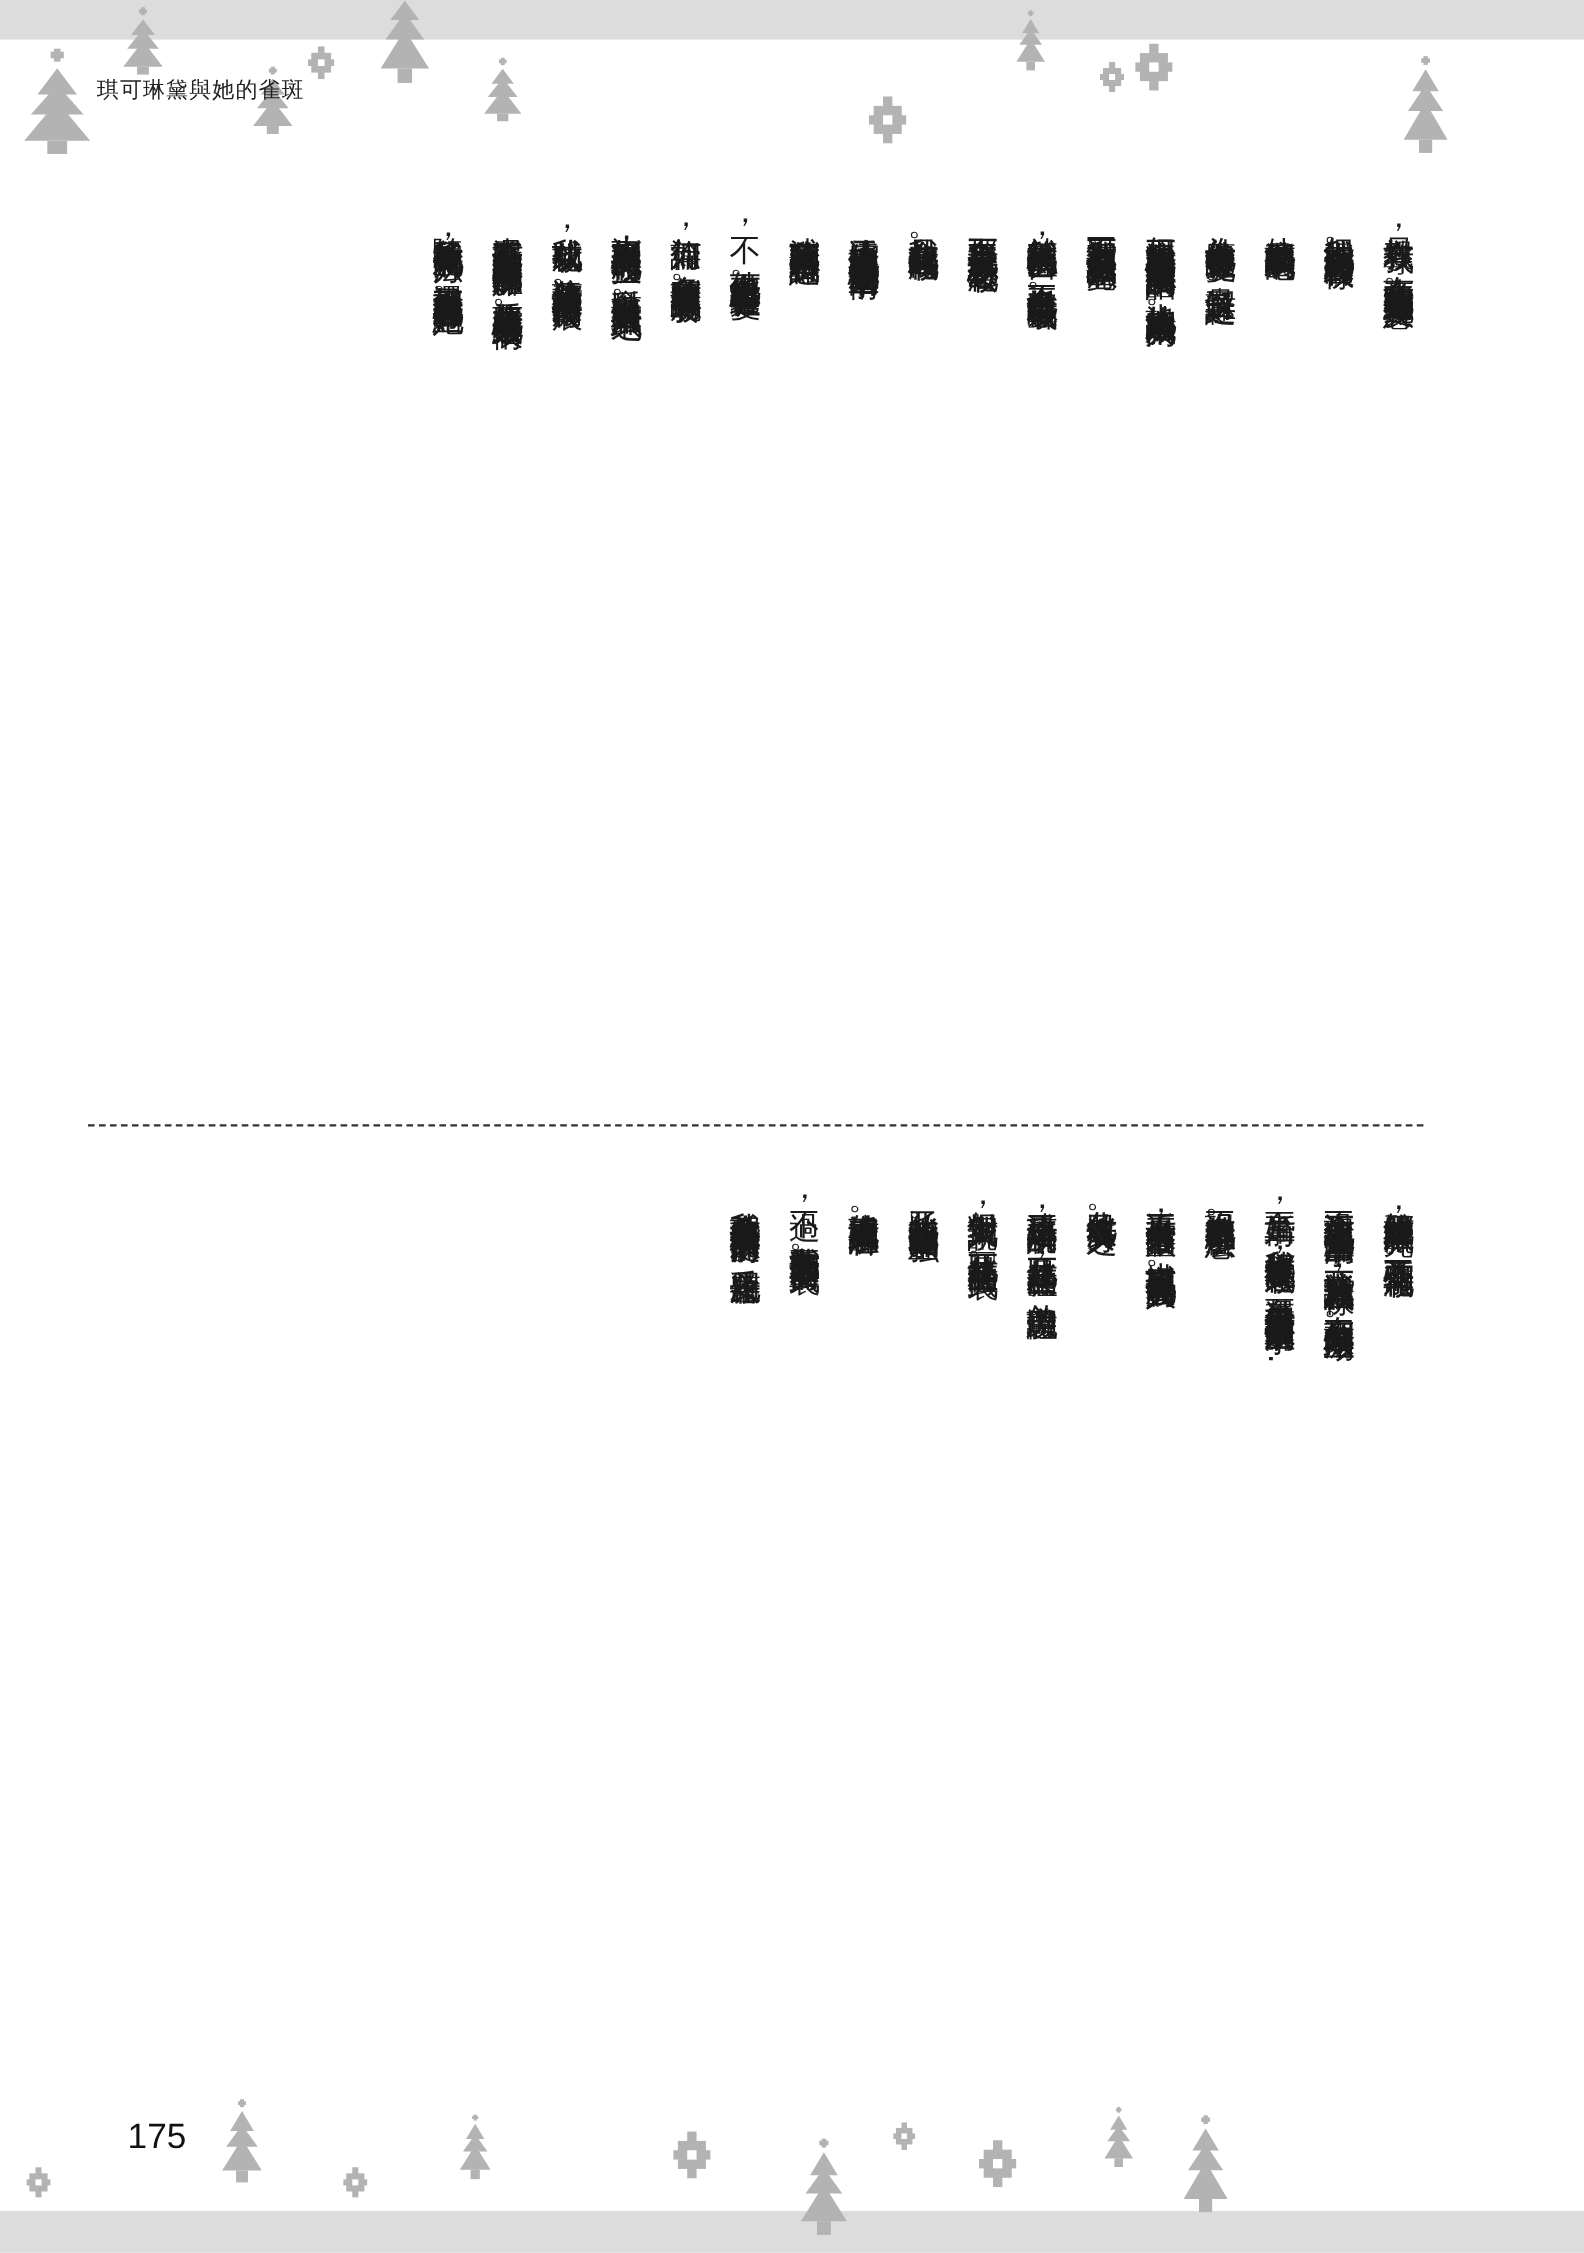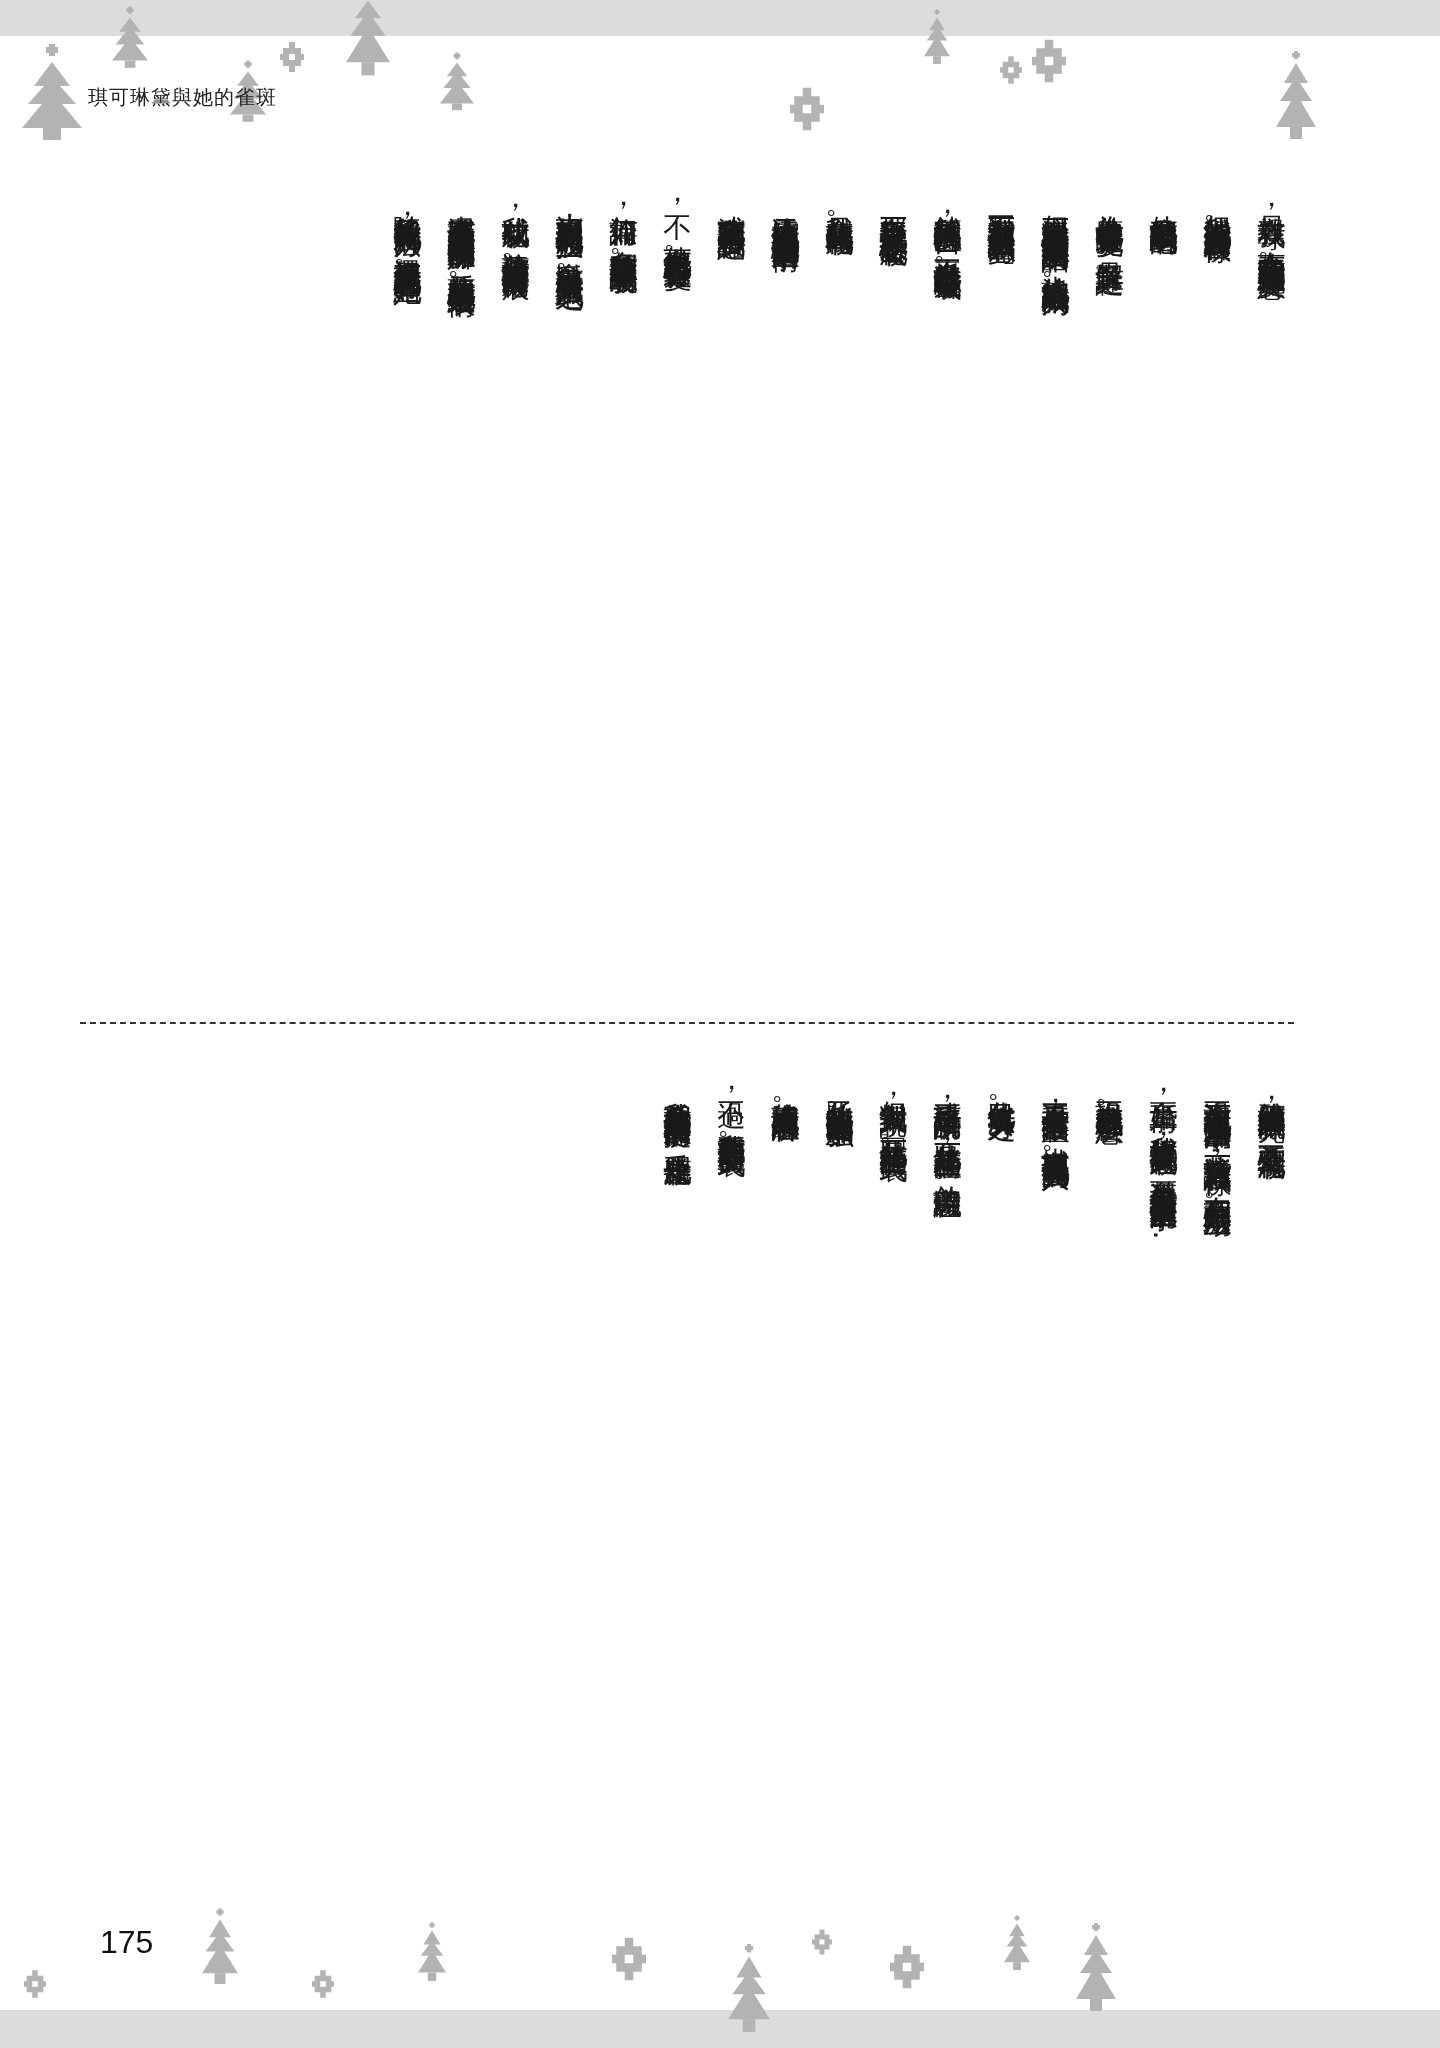--- a/index.html
+++ b/index.html
@@ -11,25 +11,25 @@
     }
     .band-top {
       position: absolute; left: 0; top: 0; width: 1440px; height: 36px;
       background: #dcdcdc;
     }
     .band-bottom {
       position: absolute; left: 0; top: 2010px; width: 1440px; height: 38px;
       background: #dcdcdc;
     }
     .running-title {
-      position: absolute; left: 88px; top: 84px;
+      position: absolute; left: 88px; top: 68px;
       font-size: 20px; color: #222; letter-spacing: 1px;
     }
     .page-number {
-      position: absolute; left: 100px; top: 1924px;
+      position: absolute; left: 116px; top: 1924px;
       font-family: "Liberation Sans", sans-serif;
       font-size: 32px; color: #111;
     }
     .section {
       position: absolute;
       writing-mode: vertical-rl;
       -webkit-writing-mode: vertical-rl;
       font-size: 28.5px;
       line-height: 54px;
       letter-spacing: 1.2px;

